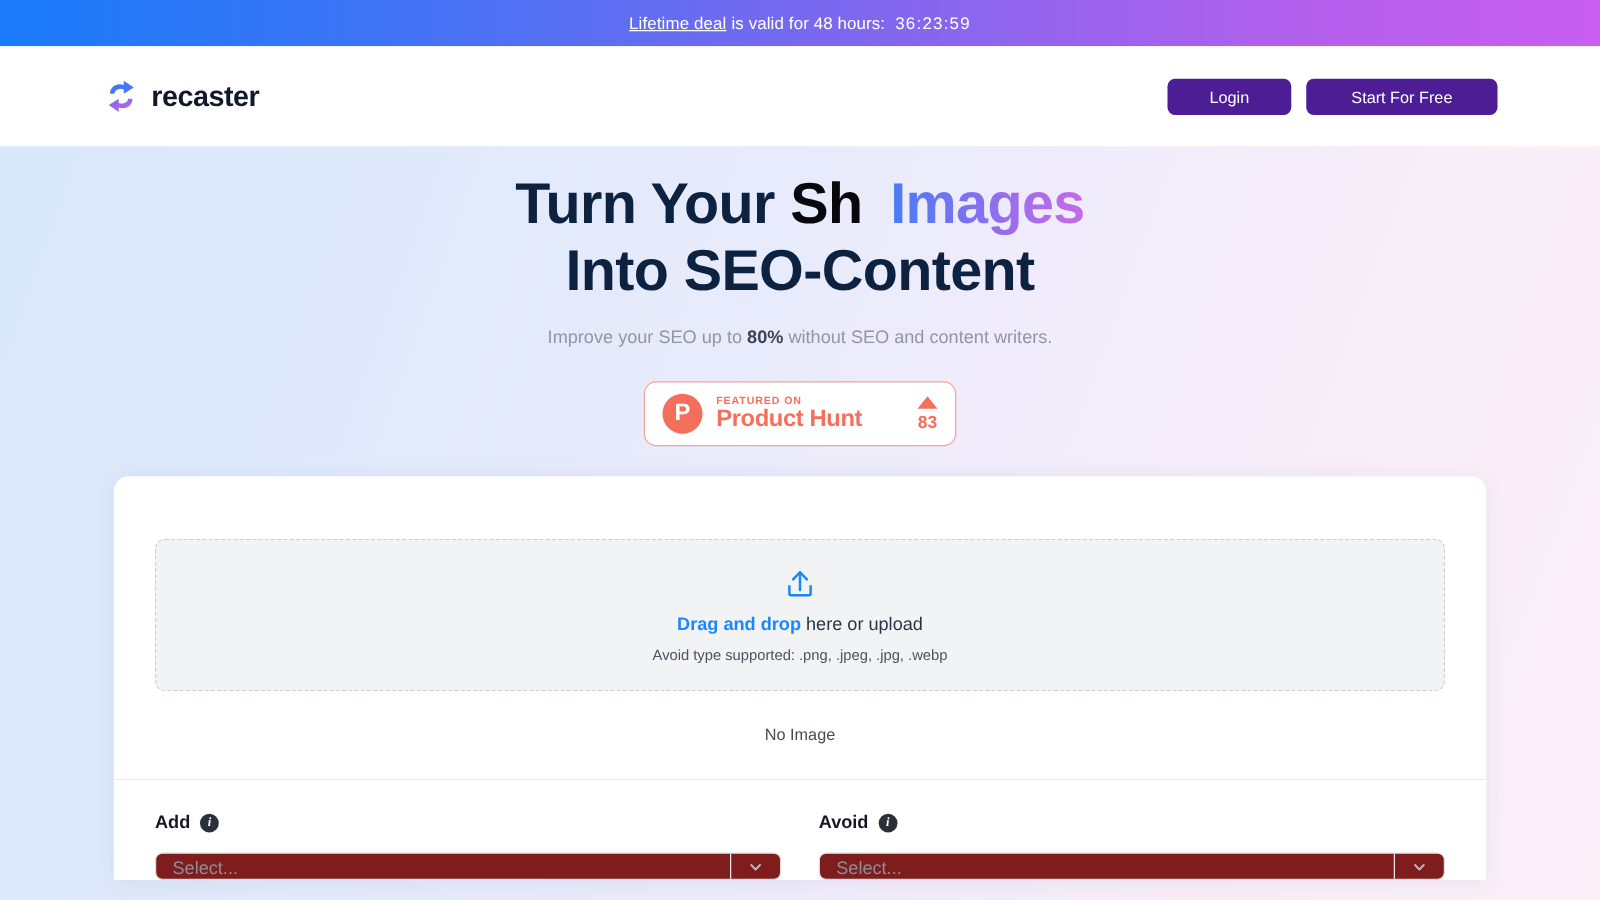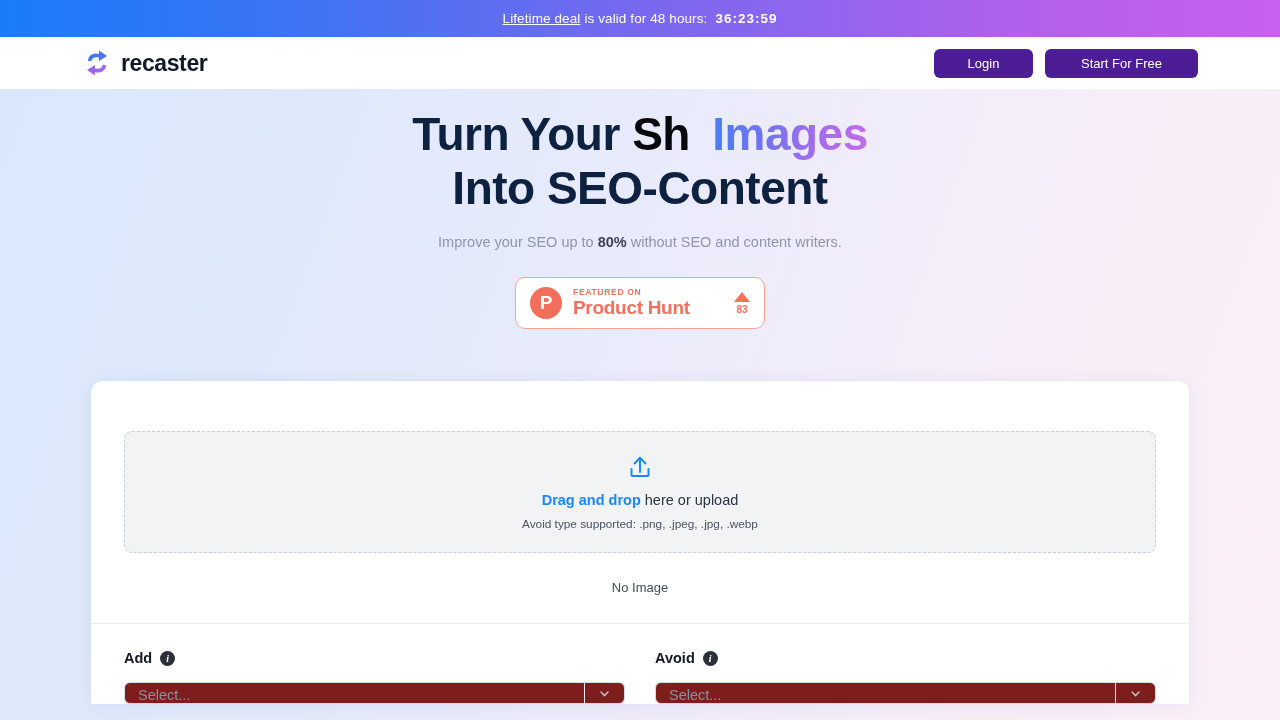--- a/index.html
+++ b/index.html
@@ -39,27 +39,27 @@
     text-decoration: underline;
     color: #ffffff;
     cursor: pointer;
   }
   .promo-banner .promo-mid {
     margin-left: 4px;
     text-align: right;
   }
   .promo-banner .promo-timer {
     margin-left: 8px;
-    font-weight: bold;
+    font-weight: normal;
     letter-spacing: 1px;
   }
 
   
   .site-header {
-    height: 52px;
+    height: 80px;
     background: #ffffff;
     display: flex;
     align-items: center;
     padding: 0 82px;
     position: relative;
   }
   .logo {
     display: flex;
     align-items: center;
     gap: 9px;
@@ -171,21 +171,21 @@
   .ph-vote {
     margin-left: auto; text-align: center; color: #f4705d;
   }
   .ph-tri {
     width: 0; height: 0;
     border-left: 8px solid transparent;
     border-right: 8px solid transparent;
     border-bottom: 10px solid #f4705d;
     margin: 0 auto 2px;
   }
-  .ph-count { font-size: 10px; font-weight: bold; }
+  .ph-count { font-size: 14px; font-weight: bold; }
 
   
   .app-card {
     position: absolute;
     left: 91px;
     top: 381px;
     width: 1098px;
     background: #ffffff;
     border-radius: 12px 12px 0 0;
     box-shadow: 0 2px 18px rgba(30,50,110,0.07);

